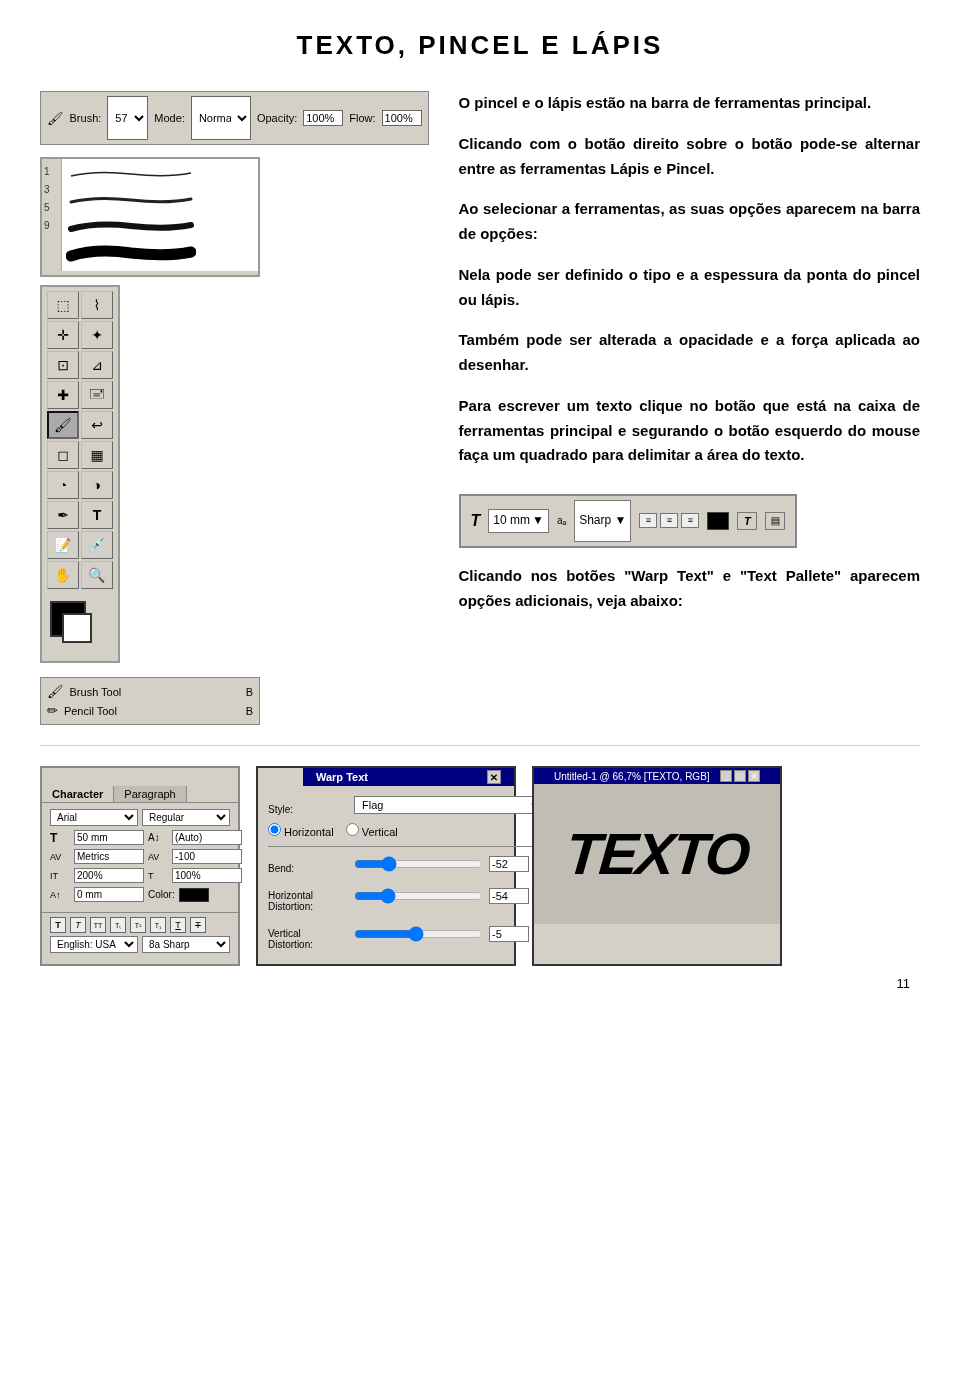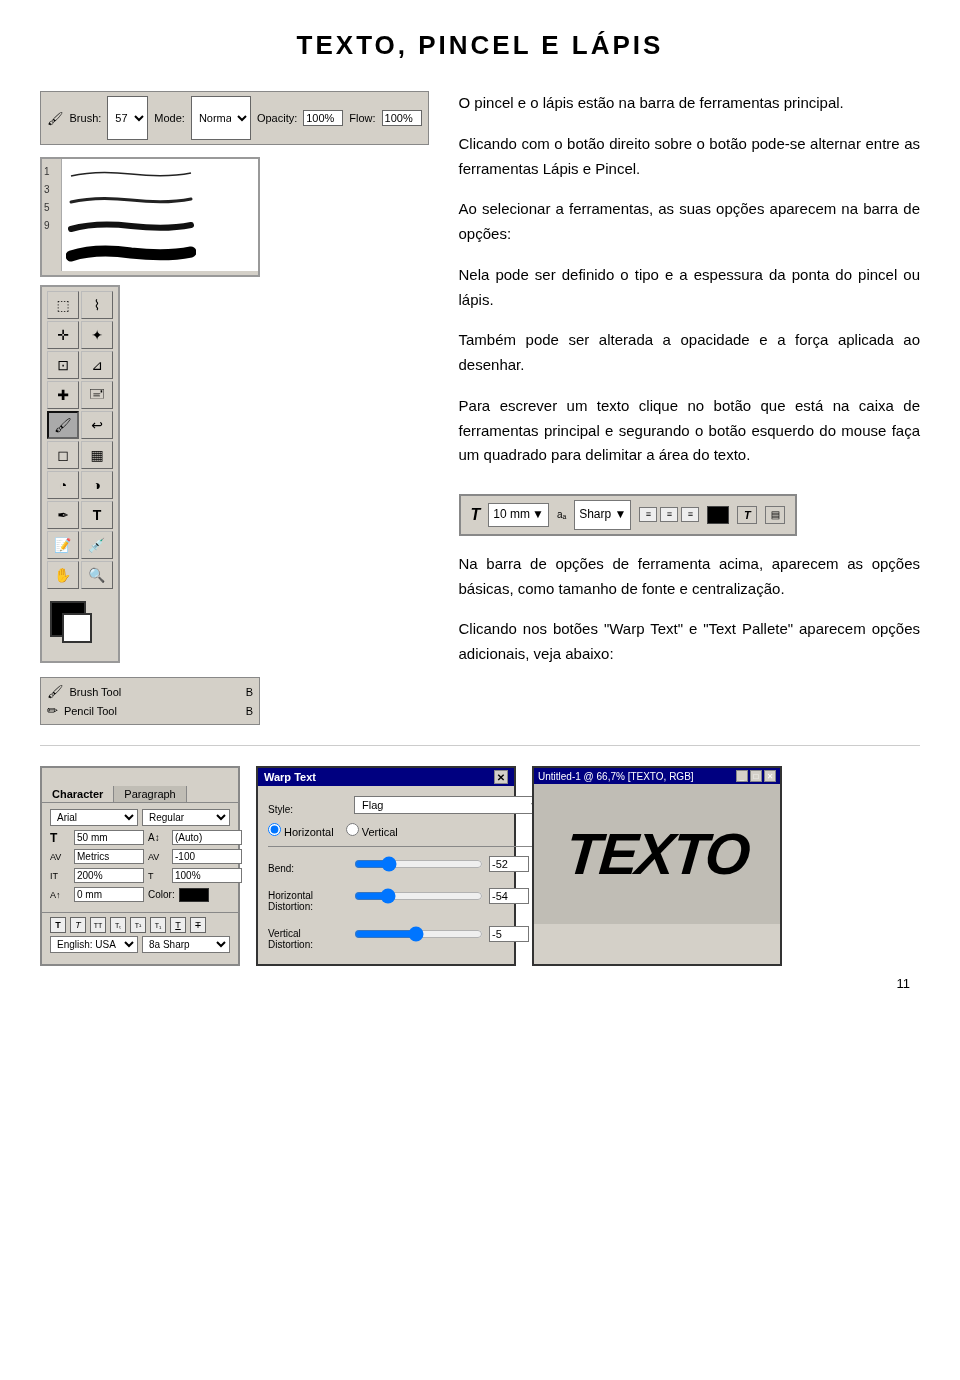--- a/index.html
+++ b/index.html
@@ -115,20 +115,21 @@
     }
 
     .right-text {
       flex: 1;
       font-size: 15px;
       line-height: 1.65;
     }
     .right-text p {
       margin-bottom: 16px;
       text-align: justify;
+      font-weight: bold;
     }
 
     .text-toolbar-img {
       background: #d4d0c8;
       border: 2px solid #888;
       padding: 4px 10px;
       display: inline-flex;
       align-items: center;
       gap: 8px;
       margin: 10px 0 16px 0;
@@ -139,21 +140,21 @@
       background: #fff;
       padding: 1px 4px;
       font-size: 12px;
       display: inline-flex;
       align-items: center;
       gap: 2px;
     }
     .text-toolbar-img .t-sharp {
       border: 1px solid #777;
       background: #fff;
-      padding: 4px 4px;
+      padding: 10px 4px;
       font-size: 12px;
     }
     .text-toolbar-img .t-align {
       display: inline-flex;
       gap: 3px;
     }
     .align-btn {
       width: 18px; height: 15px;
       border: 1px solid #777;
       background: #eee;
@@ -270,24 +271,25 @@
       background: #d4d0c8;
       border: 2px solid #333;
       width: 260px;
       font-size: 11px;
     }
     .dialog-titlebar {
       background: #000080;
       color: #fff;
       font-size: 11px;
       font-weight: bold;
-      padding: 2px 6px;
+      padding: 2px 13px;
       display: flex;
       justify-content: space-between;
       align-items: center;
+      margin-left: 45px;
     }
     .dialog-close {
       background: #d4d0c8;
       border: 1px solid #888;
       color: #000;
       font-size: 10px;
       width: 14px; height: 14px;
       display: flex;
       align-items: center;
       justify-content: center;
@@ -368,21 +370,21 @@
     .preview-window {
       background: #d4d0c8;
       border: 2px solid #333;
       width: 250px;
       font-size: 11px;
     }
     .preview-titlebar {
       background: #000080;
       color: #fff;
       font-size: 10px;
-      padding: 2px 4px;
+      padding: 2px 20px;
       display: flex;
       justify-content: space-between;
       align-items: center;
     }
     .preview-win-btns {
       display: flex;
       gap: 2px;
     }
     .preview-win-btn {
       background: #d4d0c8;
@@ -645,21 +647,20 @@
       <div class="t-align">
         <div class="align-btn">≡</div>
         <div class="align-btn">≡</div>
         <div class="align-btn">≡</div>
       </div>
       <div class="color-swatch-black"></div>
       <div class="t-warp-btn" style="font-style:italic;font-weight:bold;">T</div>
       <div class="t-palette-btn">▤</div>
     </div>
 
-    <p>Na barra de opções de ferramenta acima, aparecem as opções básicas, como tamanho de fonte e centralização.</p>
     <p>Clicando nos botões "Warp Text" e "Text Pallete" aparecem opções adicionais, veja abaixo:</p>
   </div>
 
 </div>
 
 <hr class="section-divider">
 
 <div class="bottom-section">
 
   <div class="character-panel">

